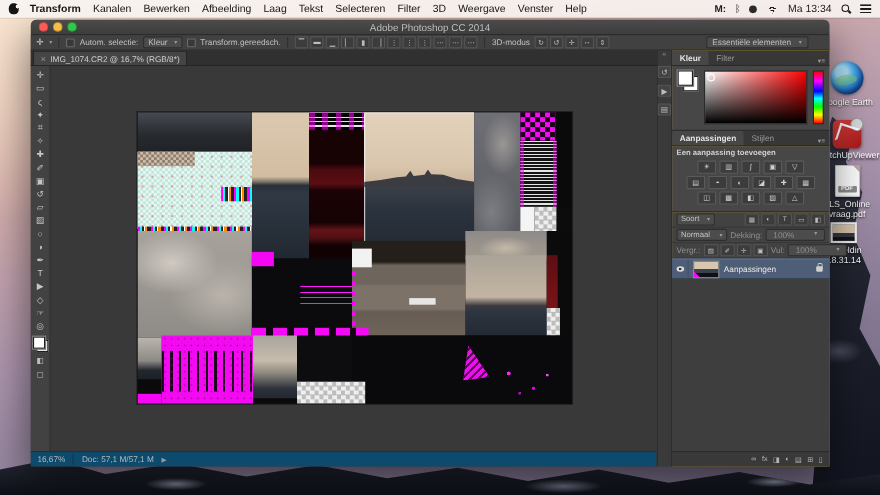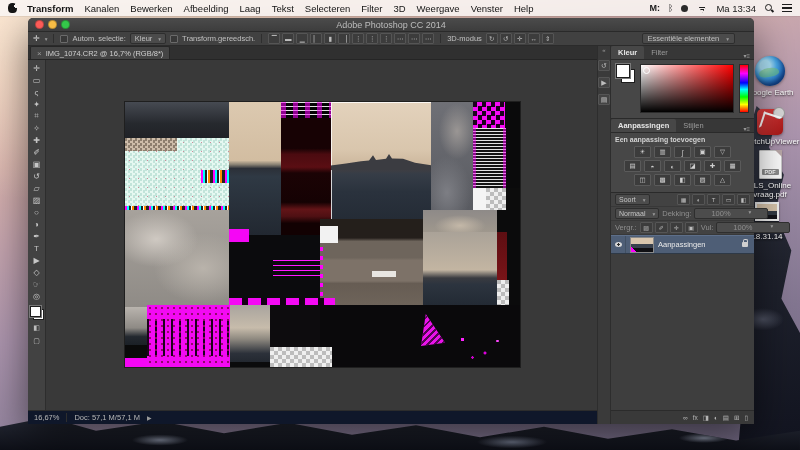--- a/index.html
+++ b/index.html
@@ -101,21 +101,21 @@
   .pat-magdash{background-image:repeating-linear-gradient(180deg,#f0f 0 4px,transparent 4px 9px)}
   .pat-magbars{background-color:#f30af3;
     background-image:radial-gradient(circle,#8f0668 .7px,transparent .9px),
                      repeating-linear-gradient(90deg,rgba(18,0,18,.95) 0 2px,transparent 2px 8px);
     background-size:6px 6px,100% 60%;background-repeat:repeat,no-repeat;background-position:0 0,0 55%}
   .pat-magtri{background-color:#ea12ea;background-image:repeating-linear-gradient(135deg,rgba(30,0,30,.75) 0 2px,transparent 2px 5px)}
   .pat-specks{background-image:radial-gradient(circle at 15% 25%,#f2f 1.5px,transparent 2px),
     radial-gradient(circle at 60% 70%,#d0d 1.2px,transparent 1.8px),
     radial-gradient(circle at 85% 30%,#f4f 1px,transparent 1.5px),
     radial-gradient(circle at 35% 85%,#c0c 1px,transparent 1.5px)}
-  .statusbar{height:13px;flex:none;background:#0f172a;border-top:1px solid #2c2c2c;
+  .statusbar{height:13px;flex:none;background:#0c4a6e;border-top:1px solid #2c2c2c;
     display:flex;align-items:center;font-size:7.5px;color:#b8b8b8;padding:0 6px;gap:7px}
   .sb-sep{width:1px;height:9px;background:#2e2e2e}
   .sb-arrow{font-size:6px;color:#9a9a9a}
   
   .dockstrip{width:12px;flex:none;background:#3a3a3a;border-right:1px solid #2d2d2d;border-left:1px solid #2d2d2d;
     display:flex;flex-direction:column;align-items:center;padding-top:1px;gap:7px;font-size:7px;color:#bdbdbd}
   .dock-collapse{font-size:6px;color:#9a9a9a}
   .dock-icon{width:10px;height:9px;display:flex;align-items:center;justify-content:center;background:#444;border:1px solid #555;border-radius:1px}
   
   .panels{width:143px;flex:none;background:#eab308;display:flex;flex-direction:column;font-size:7.5px}
@@ -136,21 +136,21 @@
   .adj-hint{font-size:7px;font-weight:bold;color:#d2d2d2;margin:1px 0 3px}
   .adj-row{display:flex;justify-content:center;gap:3px;margin-bottom:2px}
   .adj-icon{width:15px;height:10px;background:#3c3c3c;border:1px solid #5a5a5a;border-radius:1px;
     display:flex;align-items:center;justify-content:center;font-size:6.5px;color:#cfcfcf}
   .layers-wrap{flex:1;display:flex;flex-direction:column;min-height:0;background:#424242}
   .lrow{display:flex;align-items:center;gap:3px;padding:0 4px;height:13px;border-bottom:1px solid #383838;flex:none}
   .mini-drop{background:#4c4c4c;border:1px solid #2e2e2e;border-radius:2px;padding:0 3px;height:9px;
     display:flex;align-items:center;gap:6px;font-size:7px}
   .mini-icon{width:11px;height:9px;background:#3c3c3c;border:1px solid #555;border-radius:1px;
     display:flex;align-items:center;justify-content:center;font-size:6px;color:#bdbdbd}
-  .val-box{display:flex;align-items:flex-start;gap:17px;background:#4c4c4c;border:1px solid #2e2e2e;border-radius:2px;padding:0 16px;height:9px;color:#8f8f8f}
+  .val-box{display:flex;align-items:flex-start;gap:17px;background:#4c4c4c;border:1px solid #2e2e2e;border-radius:2px;padding:0 6px;height:9px;color:#8f8f8f}
   .dim{color:#8f8f8f}
   .layer-row{height:17px;flex:none;background:#4e5e76;border-top:1px solid #5d6f8a;border-bottom:1px solid #2e3947;
     display:flex;align-items:center}
   .eye-cell{width:14px;height:100%;border-right:1px solid #415063;display:flex;align-items:center;justify-content:center;flex:none}
   .eye-icon{width:7px;height:5px;border-radius:50%;background:radial-gradient(circle,#2c2c2c 1px,#d8d8d8 1.2px)}
   .layer-thumb{width:22px;height:14px;margin:0 4px;border:1px solid #8a8a8a;flex:none;
     background:linear-gradient(45deg,#f0f 0 14%,transparent 14%),
                linear-gradient(180deg,#d9c6ae 0 45%,#39414d 45% 72%,#101014 72%)}
   .layer-name{color:#eaeaea;flex:1}
   .mini-lock{width:6px;height:5px;background:#d0d0d0;border-radius:1px;position:relative;margin-right:6px;flex:none}

